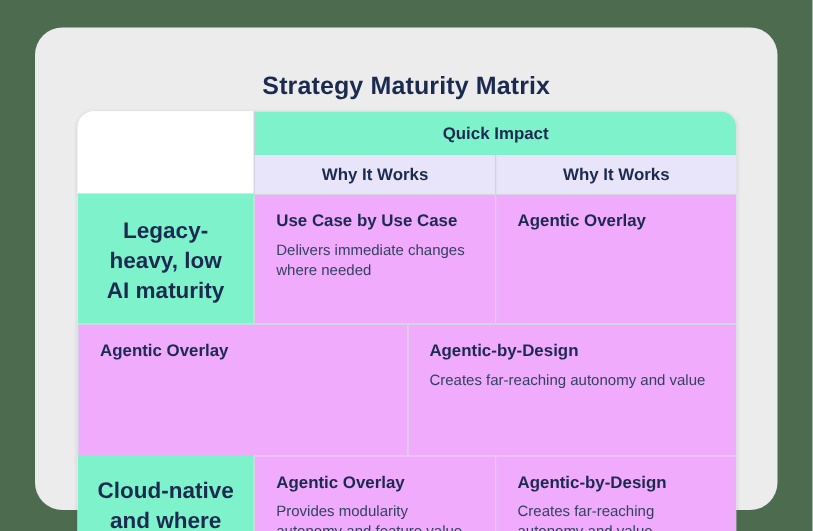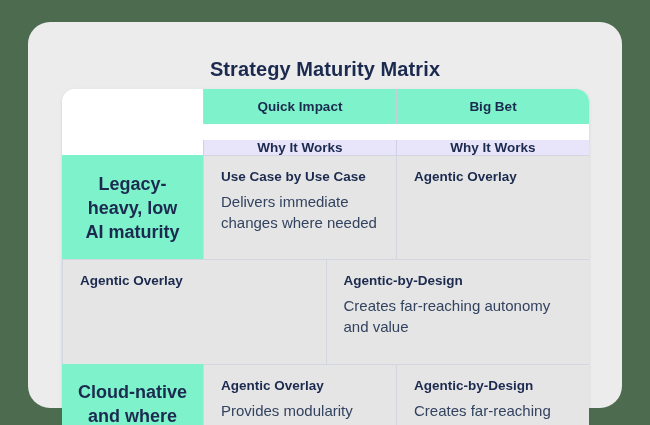--- a/index.html
+++ b/index.html
@@ -49,21 +49,21 @@
     overflow: hidden;
     display: flex;
     flex-direction: column;
   }
 
   .hdr-row {
     display: flex;
     flex: 0 0 auto;
   }
   .hdr-row.top { height: 35px; }
-  .hdr-row.sub { height: 31px; align-items: flex-end; }
+  .hdr-row.sub { height: 31px; }
 
   .cell-lead {
     flex: 0 0 141px;
     box-sizing: border-box;
     display: flex;
     align-items: center;
     padding: 0 14px;
   }
   .cell-col {
     flex: 1 1 0;
@@ -96,21 +96,21 @@
     flex: 1 1 0;
     border-top: 1px solid #d3d6e0;
   }
   .body-row .cell-lead {
     background: #7df2cb;
     border-top: 1px solid #7df2cb;
     margin-top: -1px;
     padding: 0 16px;
   }
   .body-row .cell-col {
-    background: #e5e5e5;
+    background: #f0abfc;
     align-items: flex-start;
     justify-content: flex-start;
     flex-direction: column;
     padding: 13px 16px 0 17px;
   }
 
   .row-label {
     font-size: 18px;
     font-weight: bold;
     color: #1b2a4e;
@@ -118,44 +118,41 @@
     text-align: center;
   }
   .cell-title {
     font-size: 13.5px;
     font-weight: bold;
     color: #1b2a4e;
     line-height: 1.25;
     margin-bottom: 6px;
   }
   .cell-desc {
-    font-size: 15px;
+    font-size: 12px;
     color: #33435f;
     line-height: 1.38;
   }
 </style>
 </head>
 <body>
 
 <div id="card">
 
   <div id="title">Strategy Maturity Matrix</div>
 
   <div id="matrix">
 
     <div class="hdr-row top">
       <div class="cell-lead">
         <span class="hdr-label"></span>
       </div>
       <div class="cell-col">
         <span class="hdr-label">Quick Impact</span>
       </div>
-      <div class="cell-col">
-        <span class="hdr-label">Big Bet</span>
-      </div>
     </div>
 
     <div class="hdr-row sub">
       <div class="cell-lead"></div>
       <div class="cell-col">
         <span class="hdr-label">Why It Works</span>
       </div>
       <div class="cell-col">
         <span class="hdr-label">Why It Works</span>
       </div>

